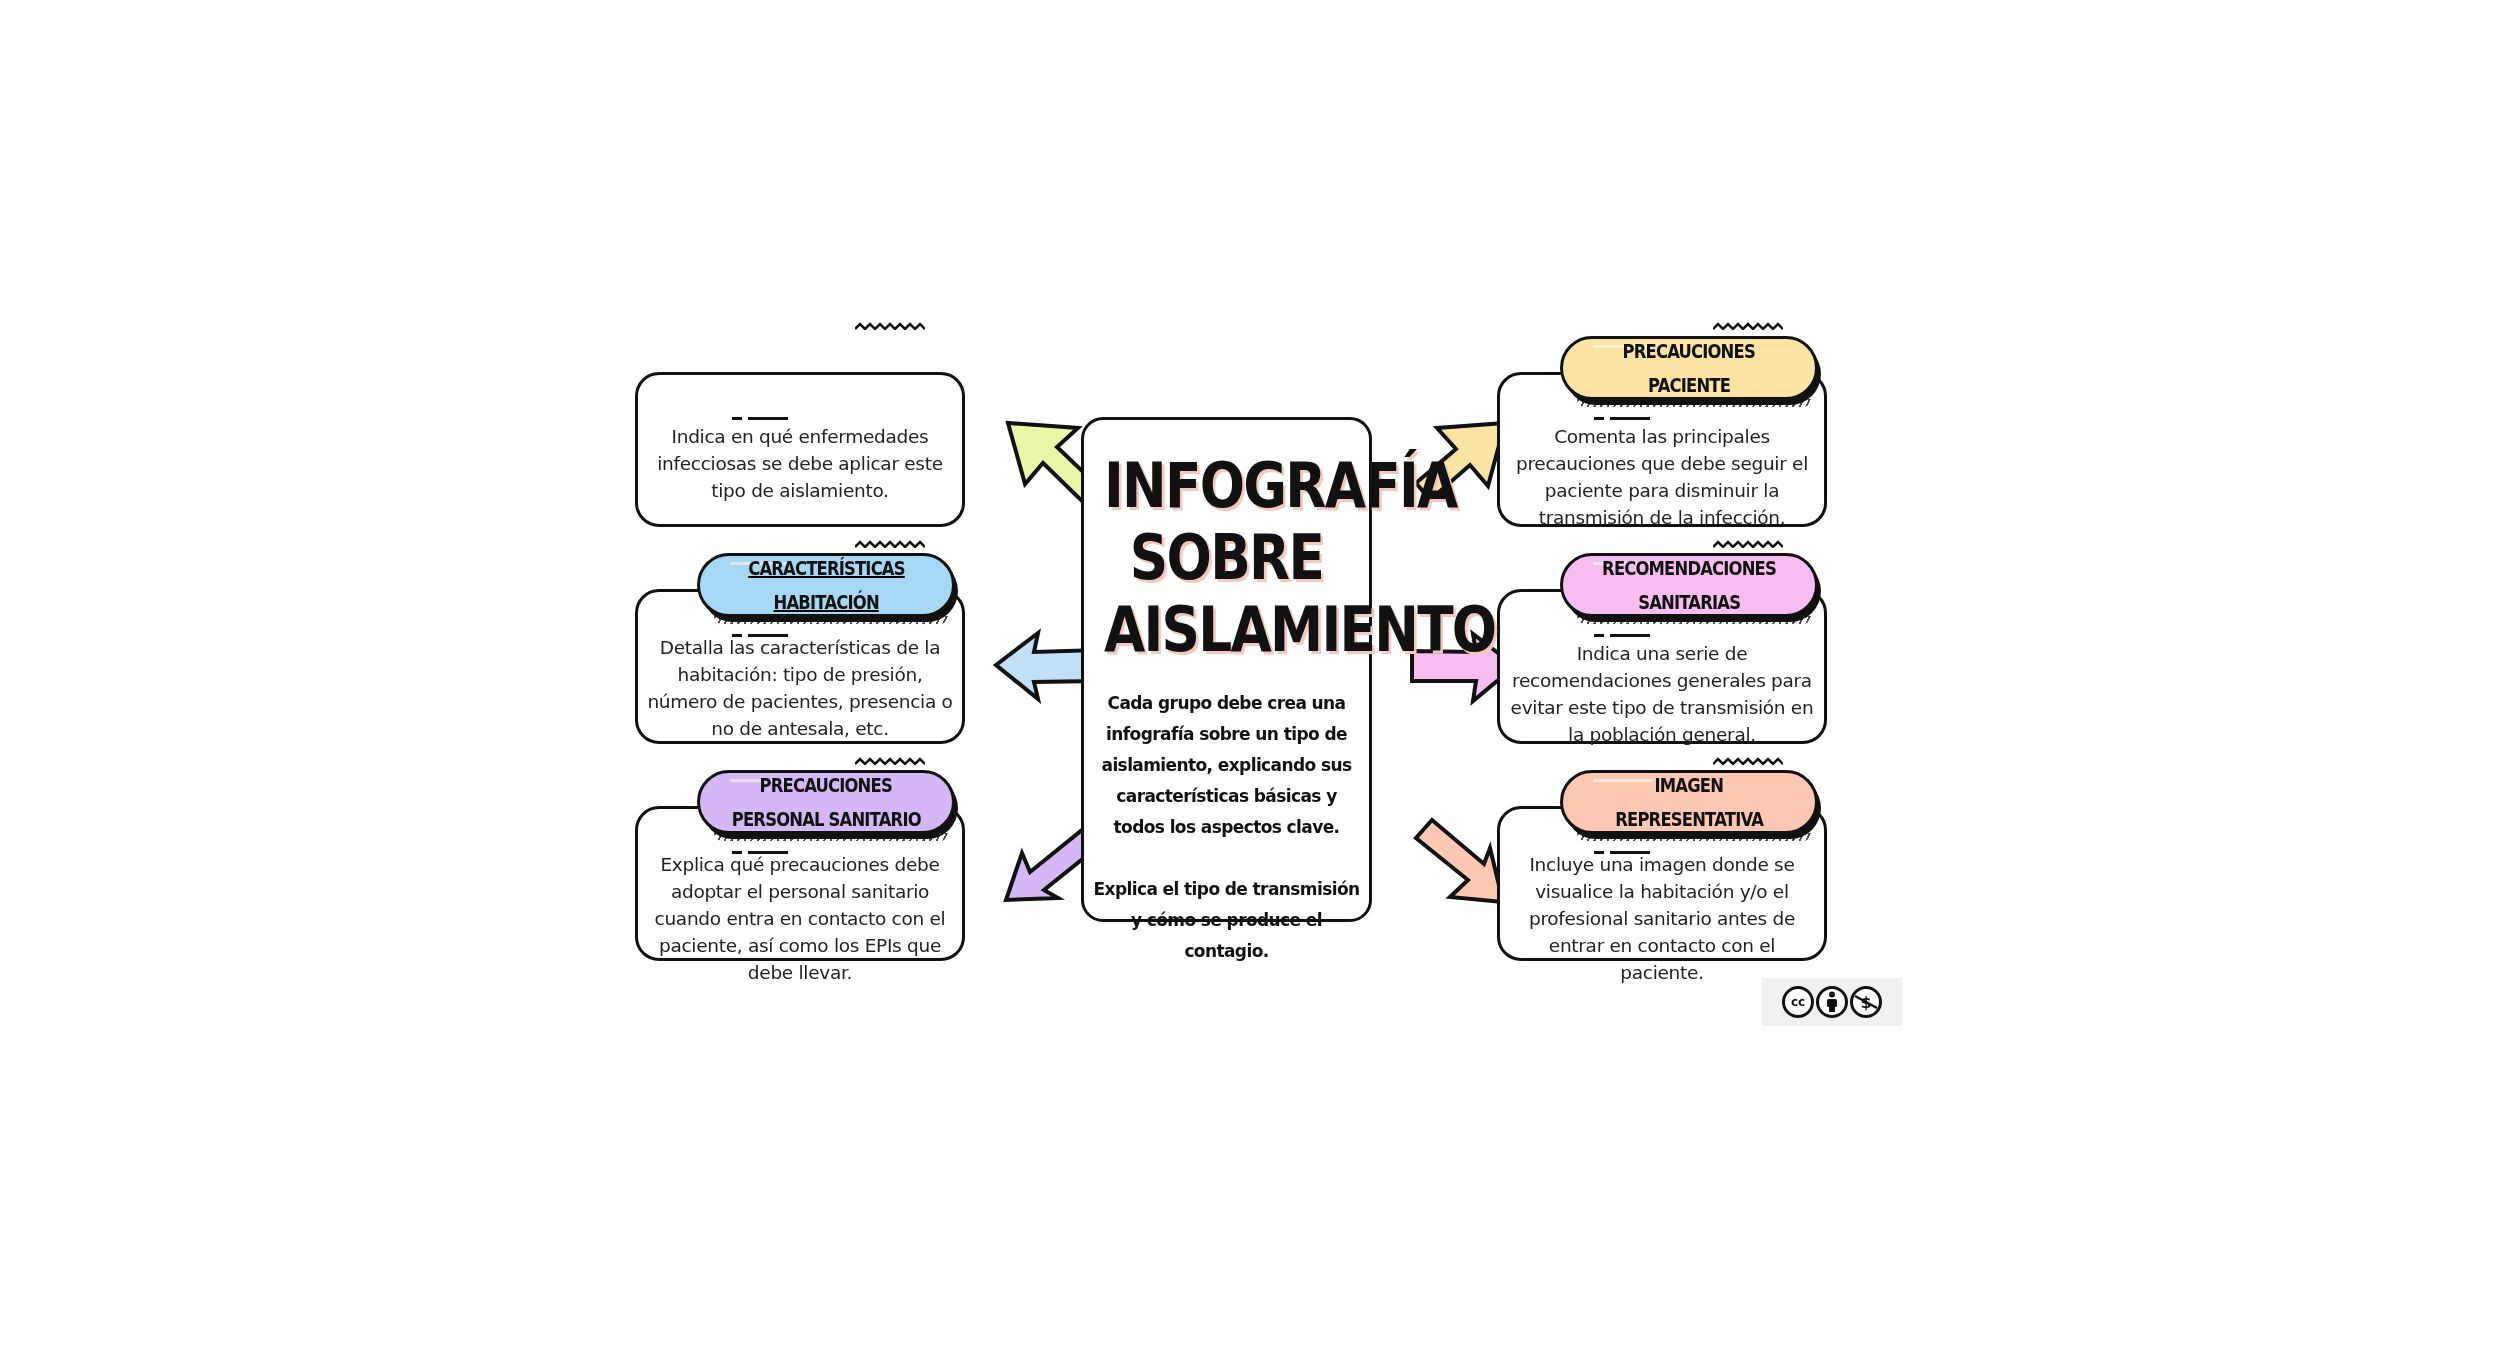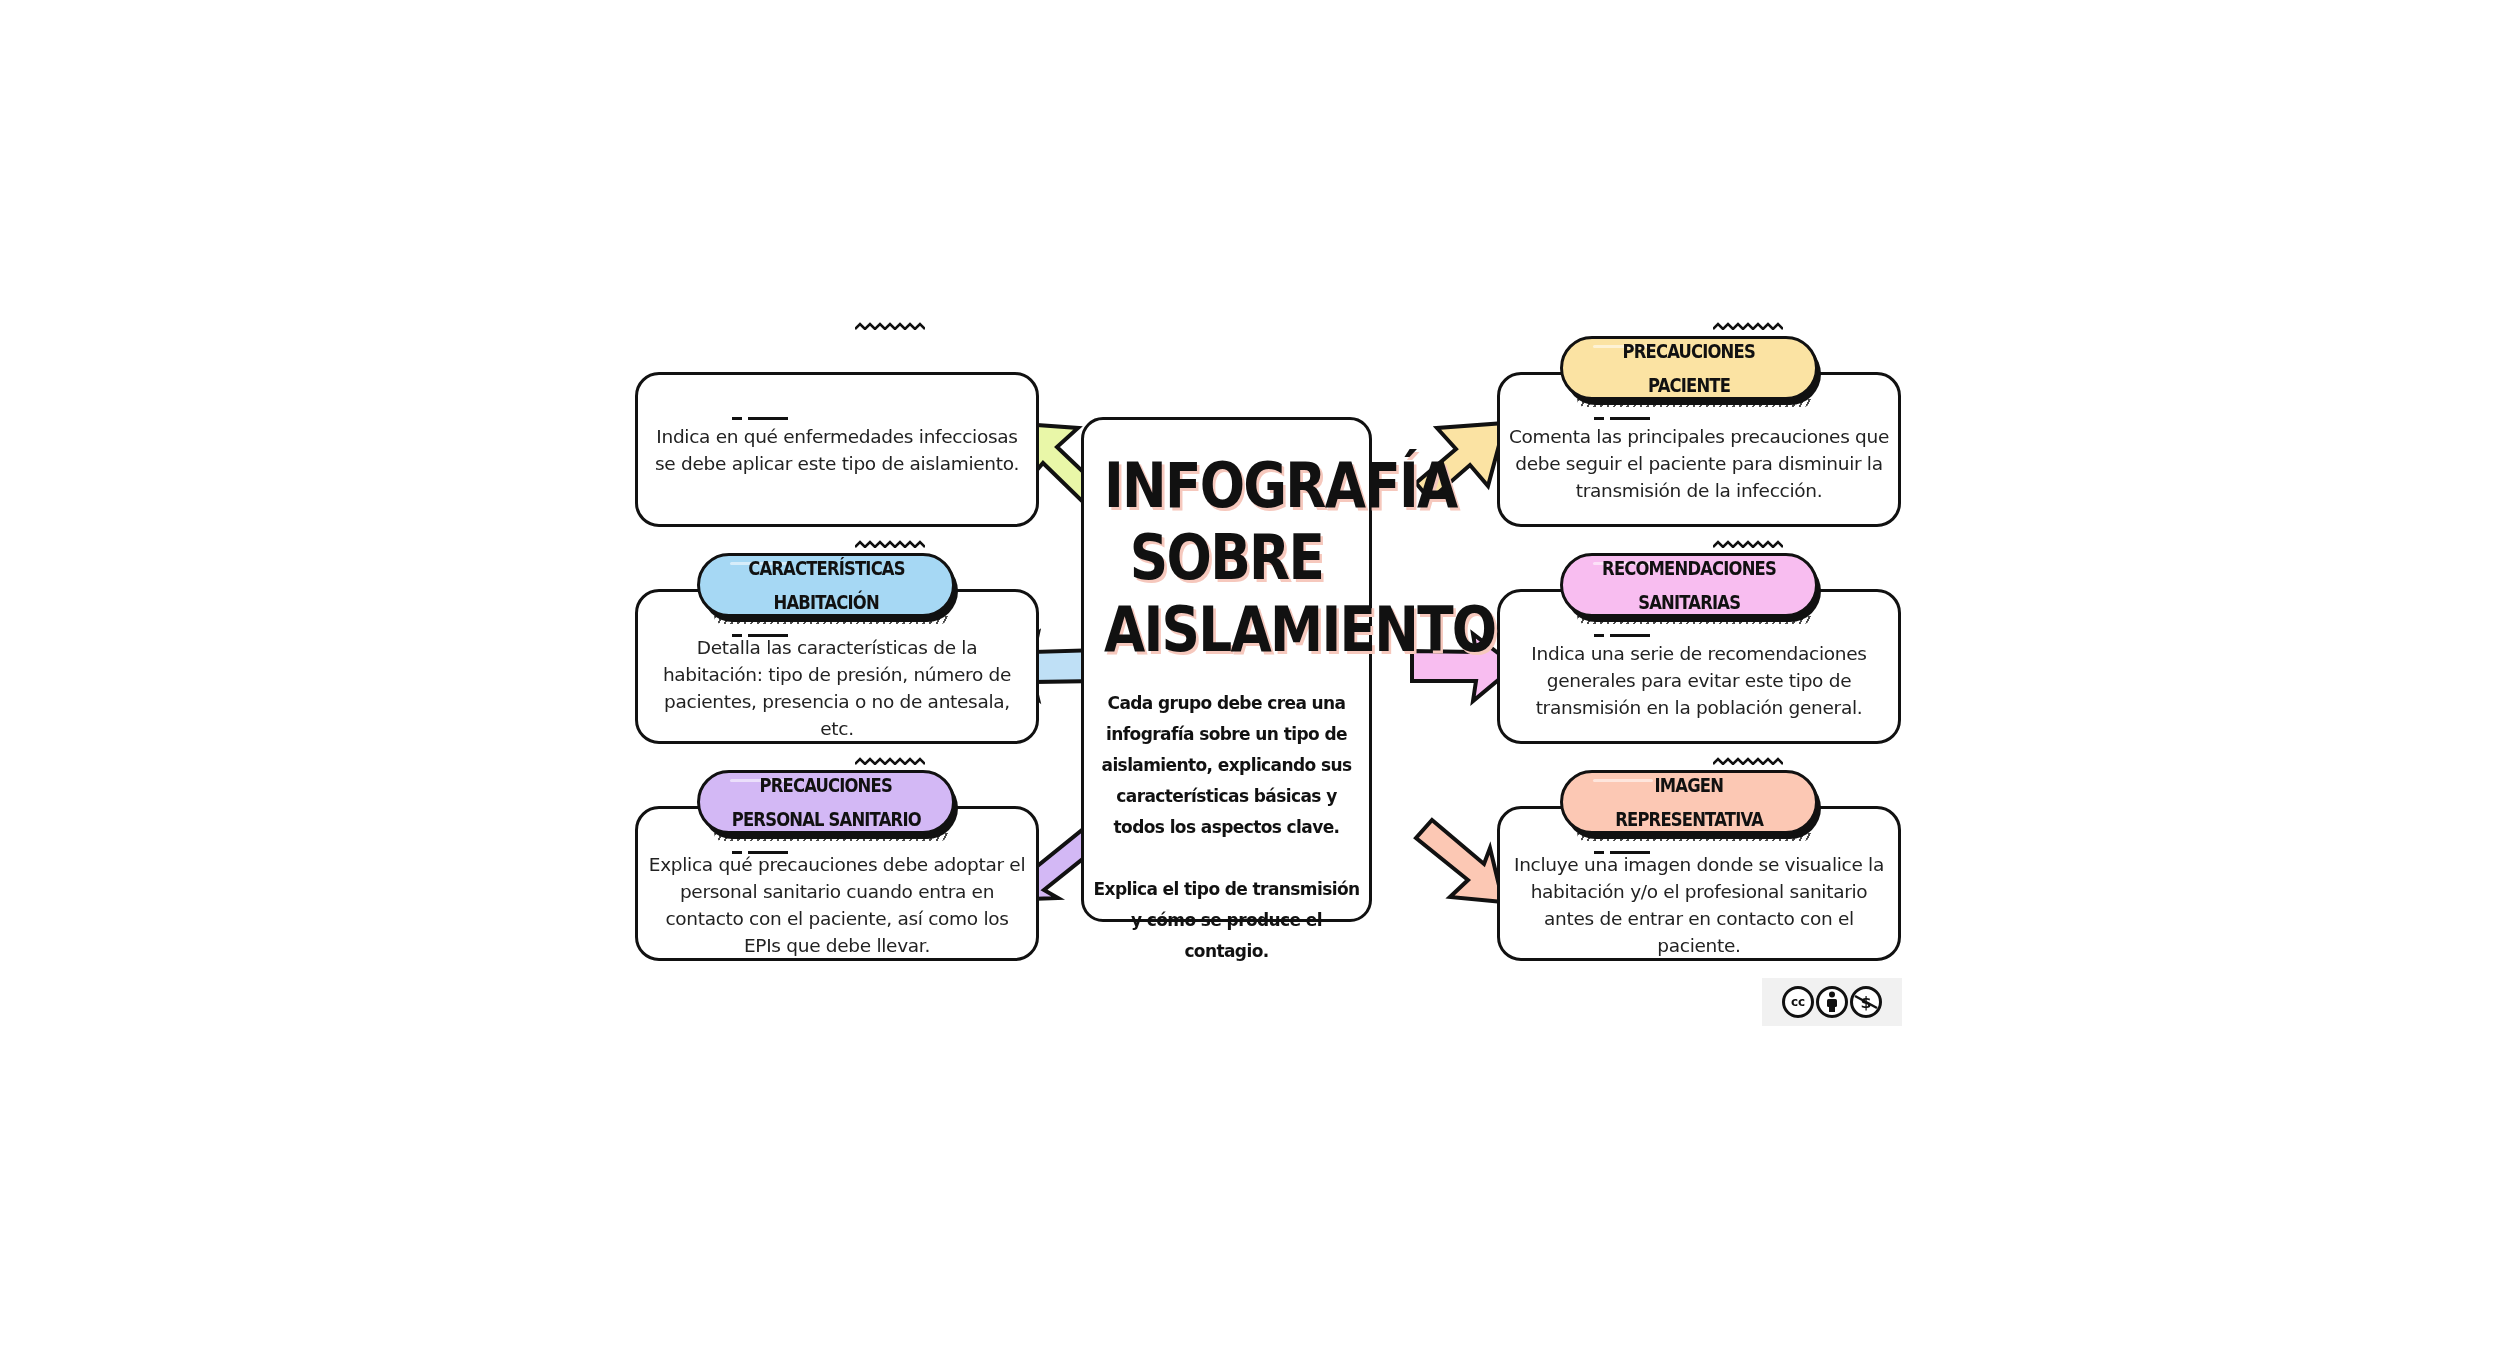--- a/index.html
+++ b/index.html
@@ -1,21 +1,21 @@
 <!DOCTYPE html>
 <html><head>
 <meta charset="utf-8">
 <style>
   html, body { margin: 0; padding: 0; background: #ffffff; }
   body { width: 2508px; height: 1357px; position: relative; overflow: hidden; font-family: "Liberation Sans", sans-serif; }
   .stage { position: absolute; left: 0; top: 0; width: 2508px; height: 1357px; }
   svg.arrows { position: absolute; left: 0; top: 0; width: 2508px; height: 1357px; pointer-events: none; }
 
   .card {
-    position: absolute; width: 404px; height: 155px;
+    position: absolute; width: 330px; height: 155px;
     border: 3px solid #111; border-radius: 24px; background: #fff; box-sizing: border-box;
   }
   .card .desc {
     position: absolute; left: 8px; right: 8px; top: 48px;
     font-family: "DejaVu Sans", sans-serif; font-size: 18.5px; line-height: 27px;
     color: #222; text-align: center; letter-spacing: -0.3px;
   }
   .card .dash {
     position: absolute; top: 42px; left: 94px; height: 3px; width: 56px;
     background: linear-gradient(to right, #111 0 10px, transparent 10px 16px, #111 16px 56px);
@@ -113,21 +113,21 @@
       <polyline points="0,7 5,2 10,7 15,2 20,7 25,2 30,7 35,2 40,7 45,2 50,7 55,2 60,7 65,2 70,7" fill="none" stroke="#111" stroke-width="2.5"></polyline>
     </svg>
 
   <div class="card" style="left:635px; top:589px;">
     <div class="dash"></div>
     <div class="desc" style="top:42px;">Detalla las características de la habitación: tipo de presión, número de pacientes, presencia o no de antesala, etc.</div>
   </div>
   <svg class="squig" style="left:855px; top:540px;" viewBox="0 0 70 8">
       <polyline points="0,7 5,2 10,7 15,2 20,7 25,2 30,7 35,2 40,7 45,2 50,7 55,2 60,7 65,2 70,7" fill="none" stroke="#111" stroke-width="2.5"></polyline>
     </svg>
-  <div class="pill two" style="left:697px; top:553px; background:#a6d8f4;">
+  <div class="pill two" style="left:697px; top:553px; background:#a6d8f4;text-decoration:underline;">
     <div class="gloss"></div>
     <div class="shade"></div>
     <div class="title">CARACTERÍSTICAS</div>
     <div class="title">HABITACIÓN</div>
   </div>
 
   <div class="card" style="left:635px; top:806px;">
     <div class="dash"></div>
     <div class="desc" style="top:42px;">Explica qué precauciones debe adoptar el personal sanitario cuando entra en contacto con el paciente, así como los EPIs que debe llevar.</div>
   </div>

